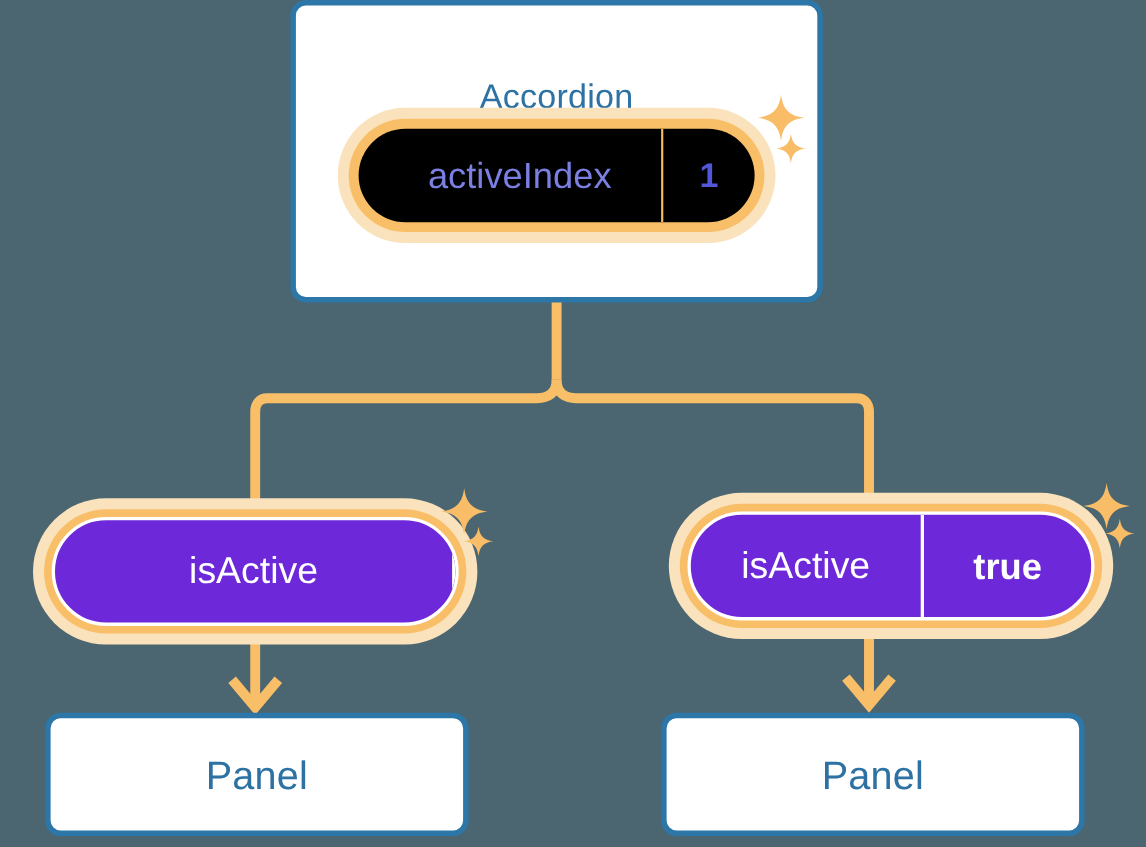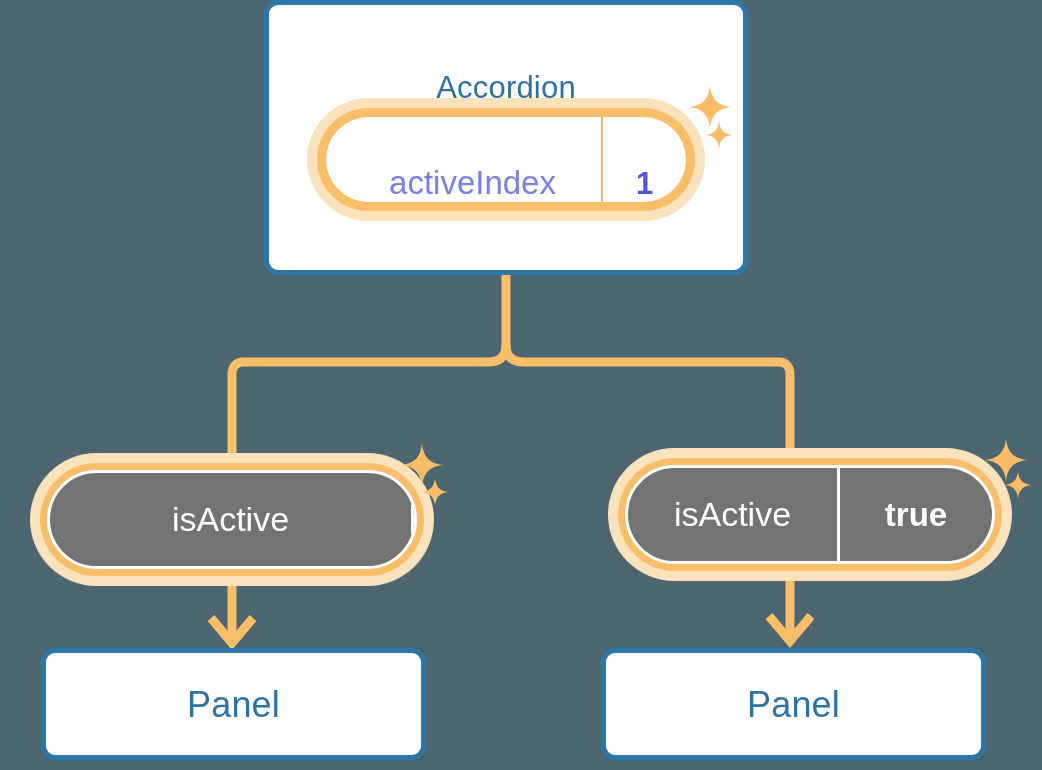--- a/index.html
+++ b/index.html
@@ -118,22 +118,21 @@
     padding: 10px;
   }
   #pill-activeindex .pill-ring {
     width: 100%;
     height: 100%;
     padding: 9px;
   }
   #pill-activeindex .pill-body {
     width: 100%;
     height: 100%;
-    background: #ffffff;
-    align-items: flex-end;
+    background: #000000;
   }
   #pill-activeindex .pill-key {
     flex: 0 0 275px;
     color: #7b7fe2;
     font-size: 33px;
     font-weight: 400;
     padding-left: 18px;
   }
   #pill-activeindex .pill-divider {
     width: 2px;
@@ -154,21 +153,21 @@
     padding: 10px;
   }
   .pill-purple .pill-ring {
     width: 100%;
     height: 100%;
     padding: 7px;
   }
   .pill-purple .pill-body {
     width: 100%;
     height: 100%;
-    background: #737373;
+    background: #6d28d9;
     border: 3px solid #ffffff;
   }
   .pill-purple .pill-key {
     flex: 1 1 0;
     color: #ffffff;
     font-size: 34px;
     font-weight: 400;
   }
   .pill-purple .pill-divider {
     width: 3px;

